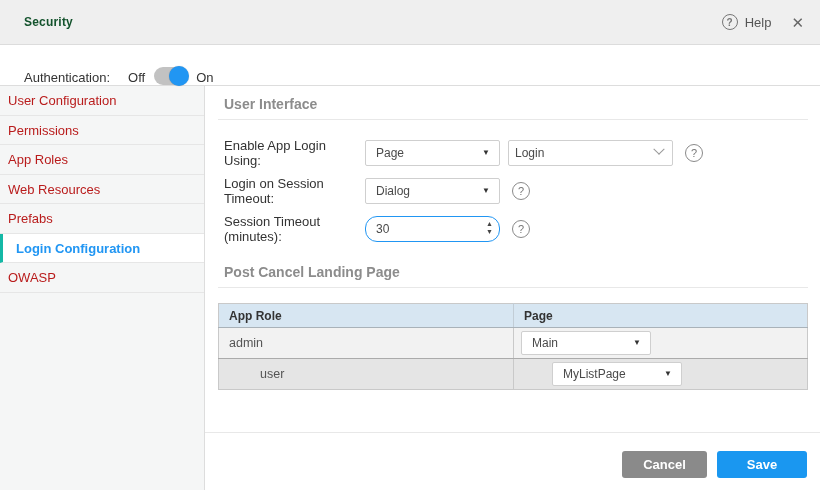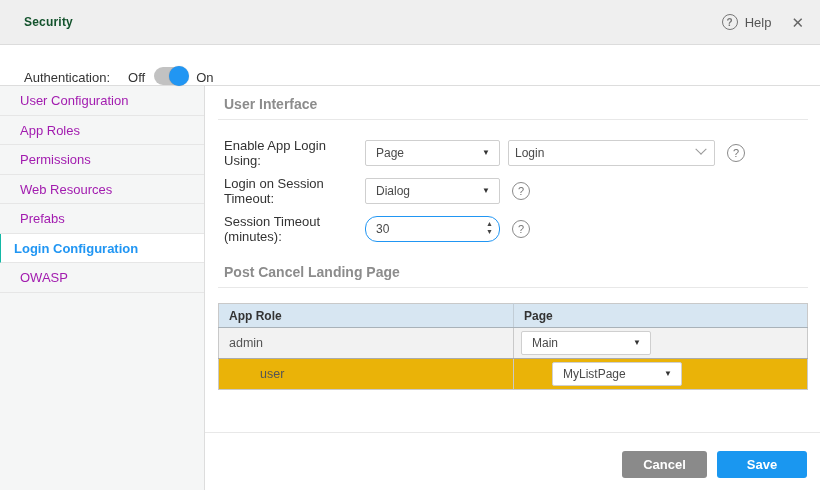--- a/index.html
+++ b/index.html
@@ -48,27 +48,27 @@
     box-shadow:0 0 1px rgba(0,0,0,.3);
   }
 
   
   .main-row { flex:1; display:flex; min-height:0; }
 
   
   .sidebar { width:205px; flex:0 0 205px; background:#f5f6f6; border-right:1px solid #ddd; }
   .side-item {
     height:29.5px; line-height:29.5px;
-    padding-left:20px; font-size:13px; color:#a21caf;
+    padding-left:8px; font-size:13px; color:#b91c1c;
     border-bottom:1px solid #e6e6e6; cursor:pointer;
     background:#f5f6f6;
   }
   .side-item.active {
     background:#ffffff; color:#2196f3; font-weight:700;
-    border-left:1px solid #14b8a6; padding-left:13px;
+    border-left:3px solid #14b8a6; padding-left:13px;
   }
 
   
   .content {
     flex:1; background:#fff; padding:0 12px 0 13px;
     display:flex; flex-direction:column; min-height:0;
   }
   .section-heading {
     margin-top:10px; padding:0 0 7px 6px;
     font-size:14px; font-weight:700; color:#8c8c8c;
@@ -77,21 +77,21 @@
   .form-area { margin:20px 0 0 6px; }
   .field-row { display:flex; align-items:center; height:26px; margin-bottom:12px; }
   .field-label { width:141px; font-size:13px; color:#333; flex:0 0 141px; }
 
   .sel {
     height:26px; background:#fff; border:1px solid #cfcfcf; border-radius:2px;
     display:flex; align-items:center; justify-content:space-between;
     padding:0 9px 0 10px; font-size:12px; color:#4a4a4a; cursor:pointer;
   }
   .sel.w135 { width:135px; }
-  .sel.w187 { width:207px; margin-left:8px;padding-left:6px; }
+  .sel.w187 { width:165px; margin-left:8px;padding-left:6px; }
   .caret { font-size:8px; color:#333; line-height:1; }
   .chev {
     width:8px; height:8px; border-right:1.5px solid #999; border-bottom:1.5px solid #999;
     transform:rotate(45deg) translate(-2px,-2px); margin-top:-3px;
   }
   .q-icon {
     width:18px; height:18px; border:1px solid #8a8a8a; border-radius:50%;
     display:inline-flex; align-items:center; justify-content:center;
     font-size:11px; color:#777; margin-left:12px; flex:0 0 18px; cursor:pointer;
   }
@@ -120,21 +120,21 @@
     border-bottom:1px solid #a9b2b9; border-right:1px solid #c2cdd6;
   }
   .role-table th:last-child { border-right:none; }
   .role-table td {
     height:31px; padding-left:10px; color:#555;
     border-right:1px solid #c9c9c9; border-bottom:1px solid #ababab;
   }
   .role-table td:last-child { border-right:none; }
   .role-table tr:last-child td { border-bottom:none; }
   .role-table tr.row-odd td { background:#f2f2f2; }
-  .role-table tr.row-even td { background:#eab308;padding-left:41px; }
+  .role-table tr.row-even td { background:#e5e5e5;padding-left:41px; }
   .cell-sel { width:130px; height:24px; margin:0 0 0 -3px; }
 
   
   .footer {
     margin:auto -12px 0 -13px;
     border-top:1px solid #e8e8e8;
     padding:18px 13px 12px 0;
     display:flex; justify-content:flex-end; gap:10px;
   }
   .btn {
@@ -165,22 +165,22 @@
     <div class="toggle">
       <div class="knob"></div>
     </div>
     <span class="state-label">On</span>
   </div>
 
   <div class="main-row">
 
     <div class="sidebar">
       <div class="side-item">User Configuration</div>
+      <div class="side-item">Permissions</div>
       <div class="side-item">App Roles</div>
-      <div class="side-item">Permissions</div>
       <div class="side-item">Web Resources</div>
       <div class="side-item">Prefabs</div>
       <div class="side-item active">Login Configuration</div>
       <div class="side-item">OWASP</div>
     </div>
 
     <div class="content">
 
       <div class="section-heading">User Interface</div>
 

